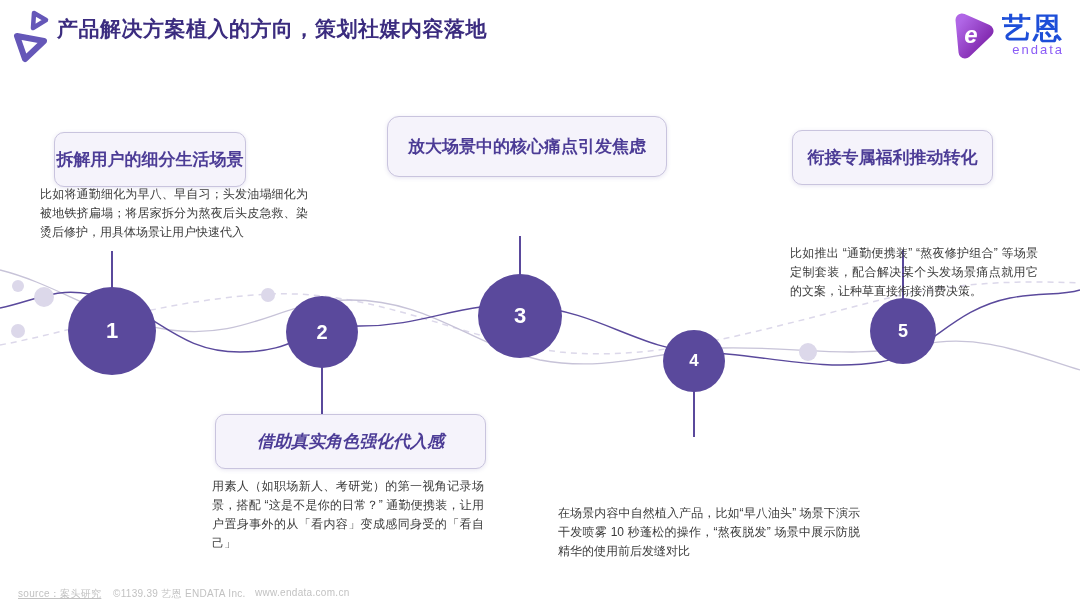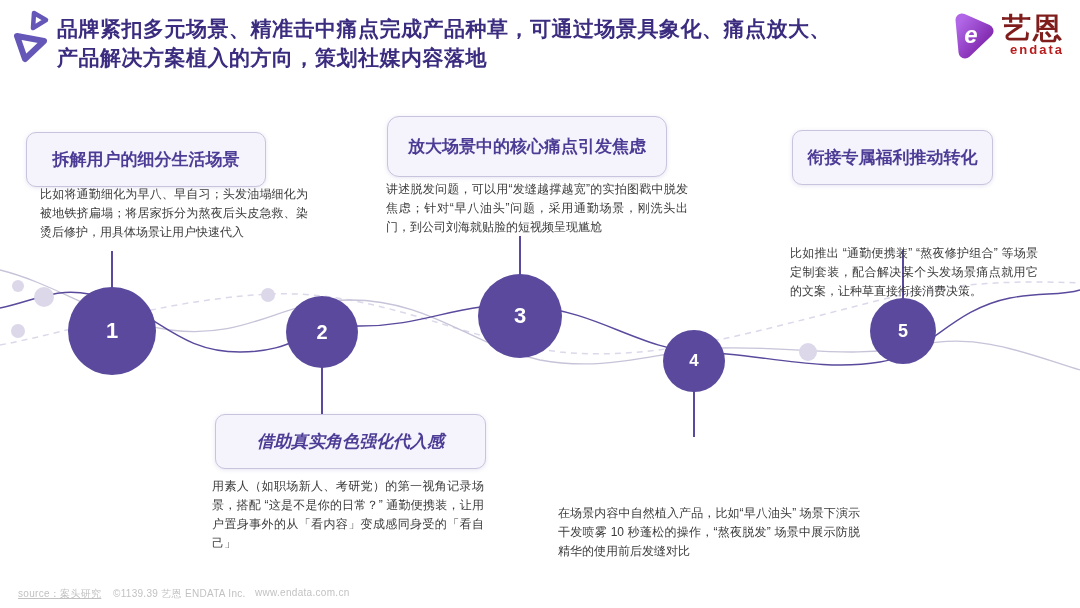--- a/index.html
+++ b/index.html
@@ -7,32 +7,32 @@
   .slide { position:relative; width:1080px; height:608px; background:#ffffff; overflow:hidden; }
 
   
   .brand-mark { position:absolute; left:8px; top:6px; width:46px; height:60px; }
   .page-title { position:absolute; left:57px; top:14px; width:900px;
     color:#3B2C7F; font-size:21px; font-weight:bold; line-height:29px; letter-spacing:0.5px; }
   .page-title span { display:block; }
 
   .logo { position:absolute; right:16px; top:10px; display:flex; align-items:center; gap:6px; }
   .logo-text { display:flex; flex-direction:column; align-items:flex-end; }
-  .logo-cn { font-size:29px; font-weight:bold; color:#7f1d1d; line-height:30px; letter-spacing:2px; }
-  .logo-en { font-size:13px; font-weight:bold; color:#b91c1c; letter-spacing:2px; line-height:14px; }
+  .logo-cn { font-size:29px; font-weight:bold; color:#1d4ed8; line-height:30px; letter-spacing:2px; }
+  .logo-en { font-size:13px; font-weight:normal; color:#8b5cf6; letter-spacing:2px; line-height:14px; }
 
   
   .waves { position:absolute; left:0; top:0; z-index:0; }
 
   
   .step-box { position:absolute; z-index:3; background:#F5F3FB; border:1px solid #C9C4DE;
     border-radius:10px; display:flex; align-items:center; justify-content:center;
     box-shadow:0 1px 4px rgba(90,74,158,0.15); }
   .step-box .t { color:#4C3C96; font-size:17px; font-weight:bold; white-space:nowrap; }
-  #box1 { left:26px;  top:132px; width:240px; height:55px; }
+  #box1 { left:54px;  top:132px; width:192px; height:55px; }
   #box2 { left:215px; top:414px; width:271px; height:55px;font-style:italic; }
   #box3 { left:387px; top:116px; width:280px; height:61px;border-radius:12px; }
   #box4 { left:556px; top:436px; width:284px; height:55px; }
   #box5 { left:792px; top:130px; width:201px; height:55px; }
 
   .step-desc { position:absolute; z-index:3; color:#3B3B3B; font-size:12px; line-height:19px; text-align:justify; }
   #desc1 { left:40px;  top:185px; width:268px; }
   #desc2 { left:212px; top:477px; width:272px; }
   #desc3 { left:386px; top:180px; width:302px; }
   #desc4 { left:558px; top:504px; width:302px; }
@@ -75,21 +75,20 @@
     <circle cx="268" cy="295" r="7" fill="#DCD8EA"></circle>
     <circle cx="808" cy="352" r="9" fill="#DCD8EA"></circle>
   </svg>
 
   <svg class="brand-mark" viewBox="0 0 46 60">
     <path d="M26 7 L38 14 L25 22 Z" fill="none" stroke="#6557B8" stroke-width="4.5" stroke-linejoin="round"></path>
     <path d="M9 30 L36 35 L17 53 Z" fill="none" stroke="#6557B8" stroke-width="6" stroke-linejoin="round"></path>
   </svg>
 
   <div class="page-title">
-    <span>品牌紧扣多元场景、精准击中痛点完成产品种草，可通过场景具象化、痛点放大、</span>
     <span>产品解决方案植入的方向，策划社媒内容落地</span>
   </div>
 
   <div class="logo">
     <svg width="50" height="50" viewBox="0 0 50 50">
       <defs>
         <linearGradient id="grad-e" x1="0" y1="0" x2="1" y2="1">
           <stop offset="0" stop-color="#B066E6"></stop>
             <stop offset="1" stop-color="#7A1FA6"></stop>
         </linearGradient>
@@ -111,21 +110,20 @@
   </div>
   <div class="step-box" id="box3">
     <span class="t">放大场景中的核心痛点引发焦虑</span>
   </div>
   <div class="step-box" id="box5">
     <span class="t">衔接专属福利推动转化</span>
   </div>
 
   <div class="step-desc" id="desc1">比如将通勤细化为早八、早自习；头发油塌细化为被地铁挤扁塌；将居家拆分为熬夜后头皮急救、染烫后修护，用具体场景让用户快速代入</div>
   <div class="step-desc" id="desc2">用素人（如职场新人、考研党）的第一视角记录场景，搭配 “这是不是你的日常？” 通勤便携装，让用户置身事外的从「看内容」变成感同身受的「看自己」</div>
-  <div class="step-desc" id="desc3">讲述脱发问题，可以用“发缝越撑越宽”的实拍图戳中脱发焦虑；针对“早八油头”问题，采用通勤场景，刚洗头出门，到公司刘海就贴脸的短视频呈现尴尬</div>
   <div class="step-desc" id="desc4">在场景内容中自然植入产品，比如“早八油头” 场景下演示干发喷雾 10 秒蓬松的操作，“熬夜脱发” 场景中展示防脱精华的使用前后发缝对比</div>
   <div class="step-desc" id="desc5">比如推出 “通勤便携装” “熬夜修护组合” 等场景定制套装，配合解决某个头发场景痛点就用它的文案，让种草直接衔接消费决策。</div>
 
   <div class="conn" id="conn1"></div>
   <div class="conn" id="conn2"></div>
   <div class="conn" id="conn3"></div>
   <div class="conn" id="conn4"></div>
   <div class="conn" id="conn5"></div>
 
   <div class="circle" id="circle1">1</div>

